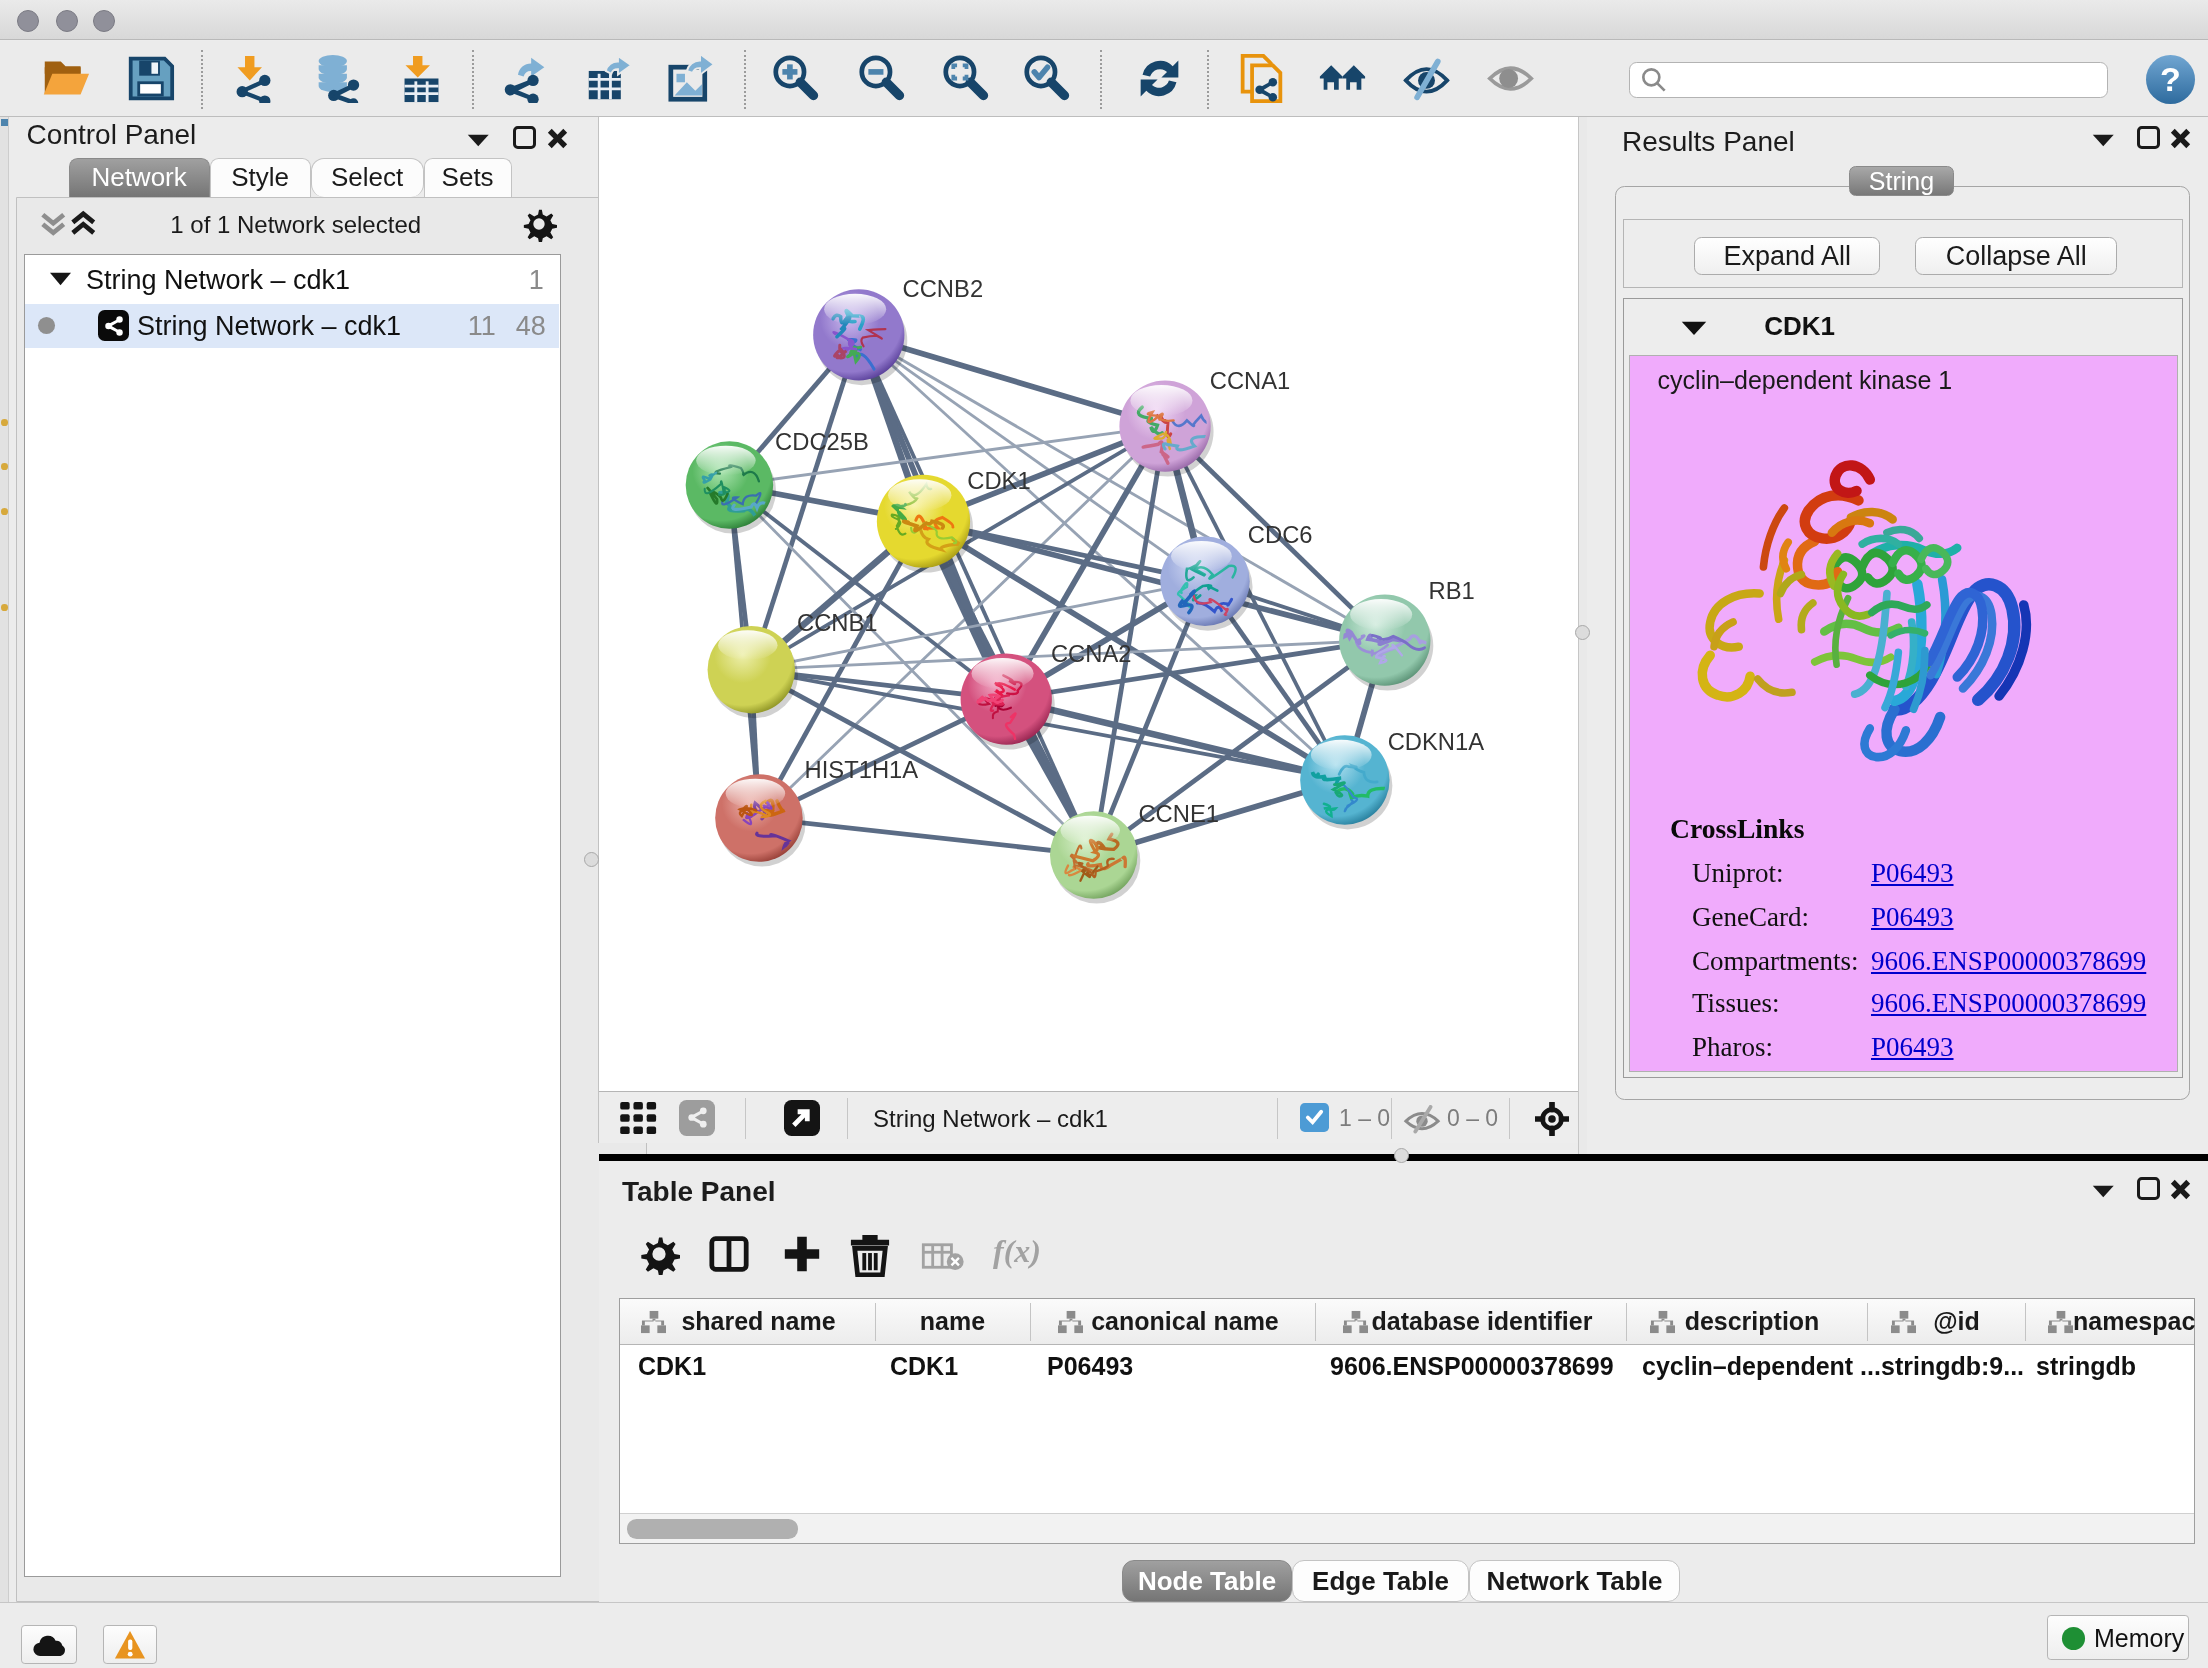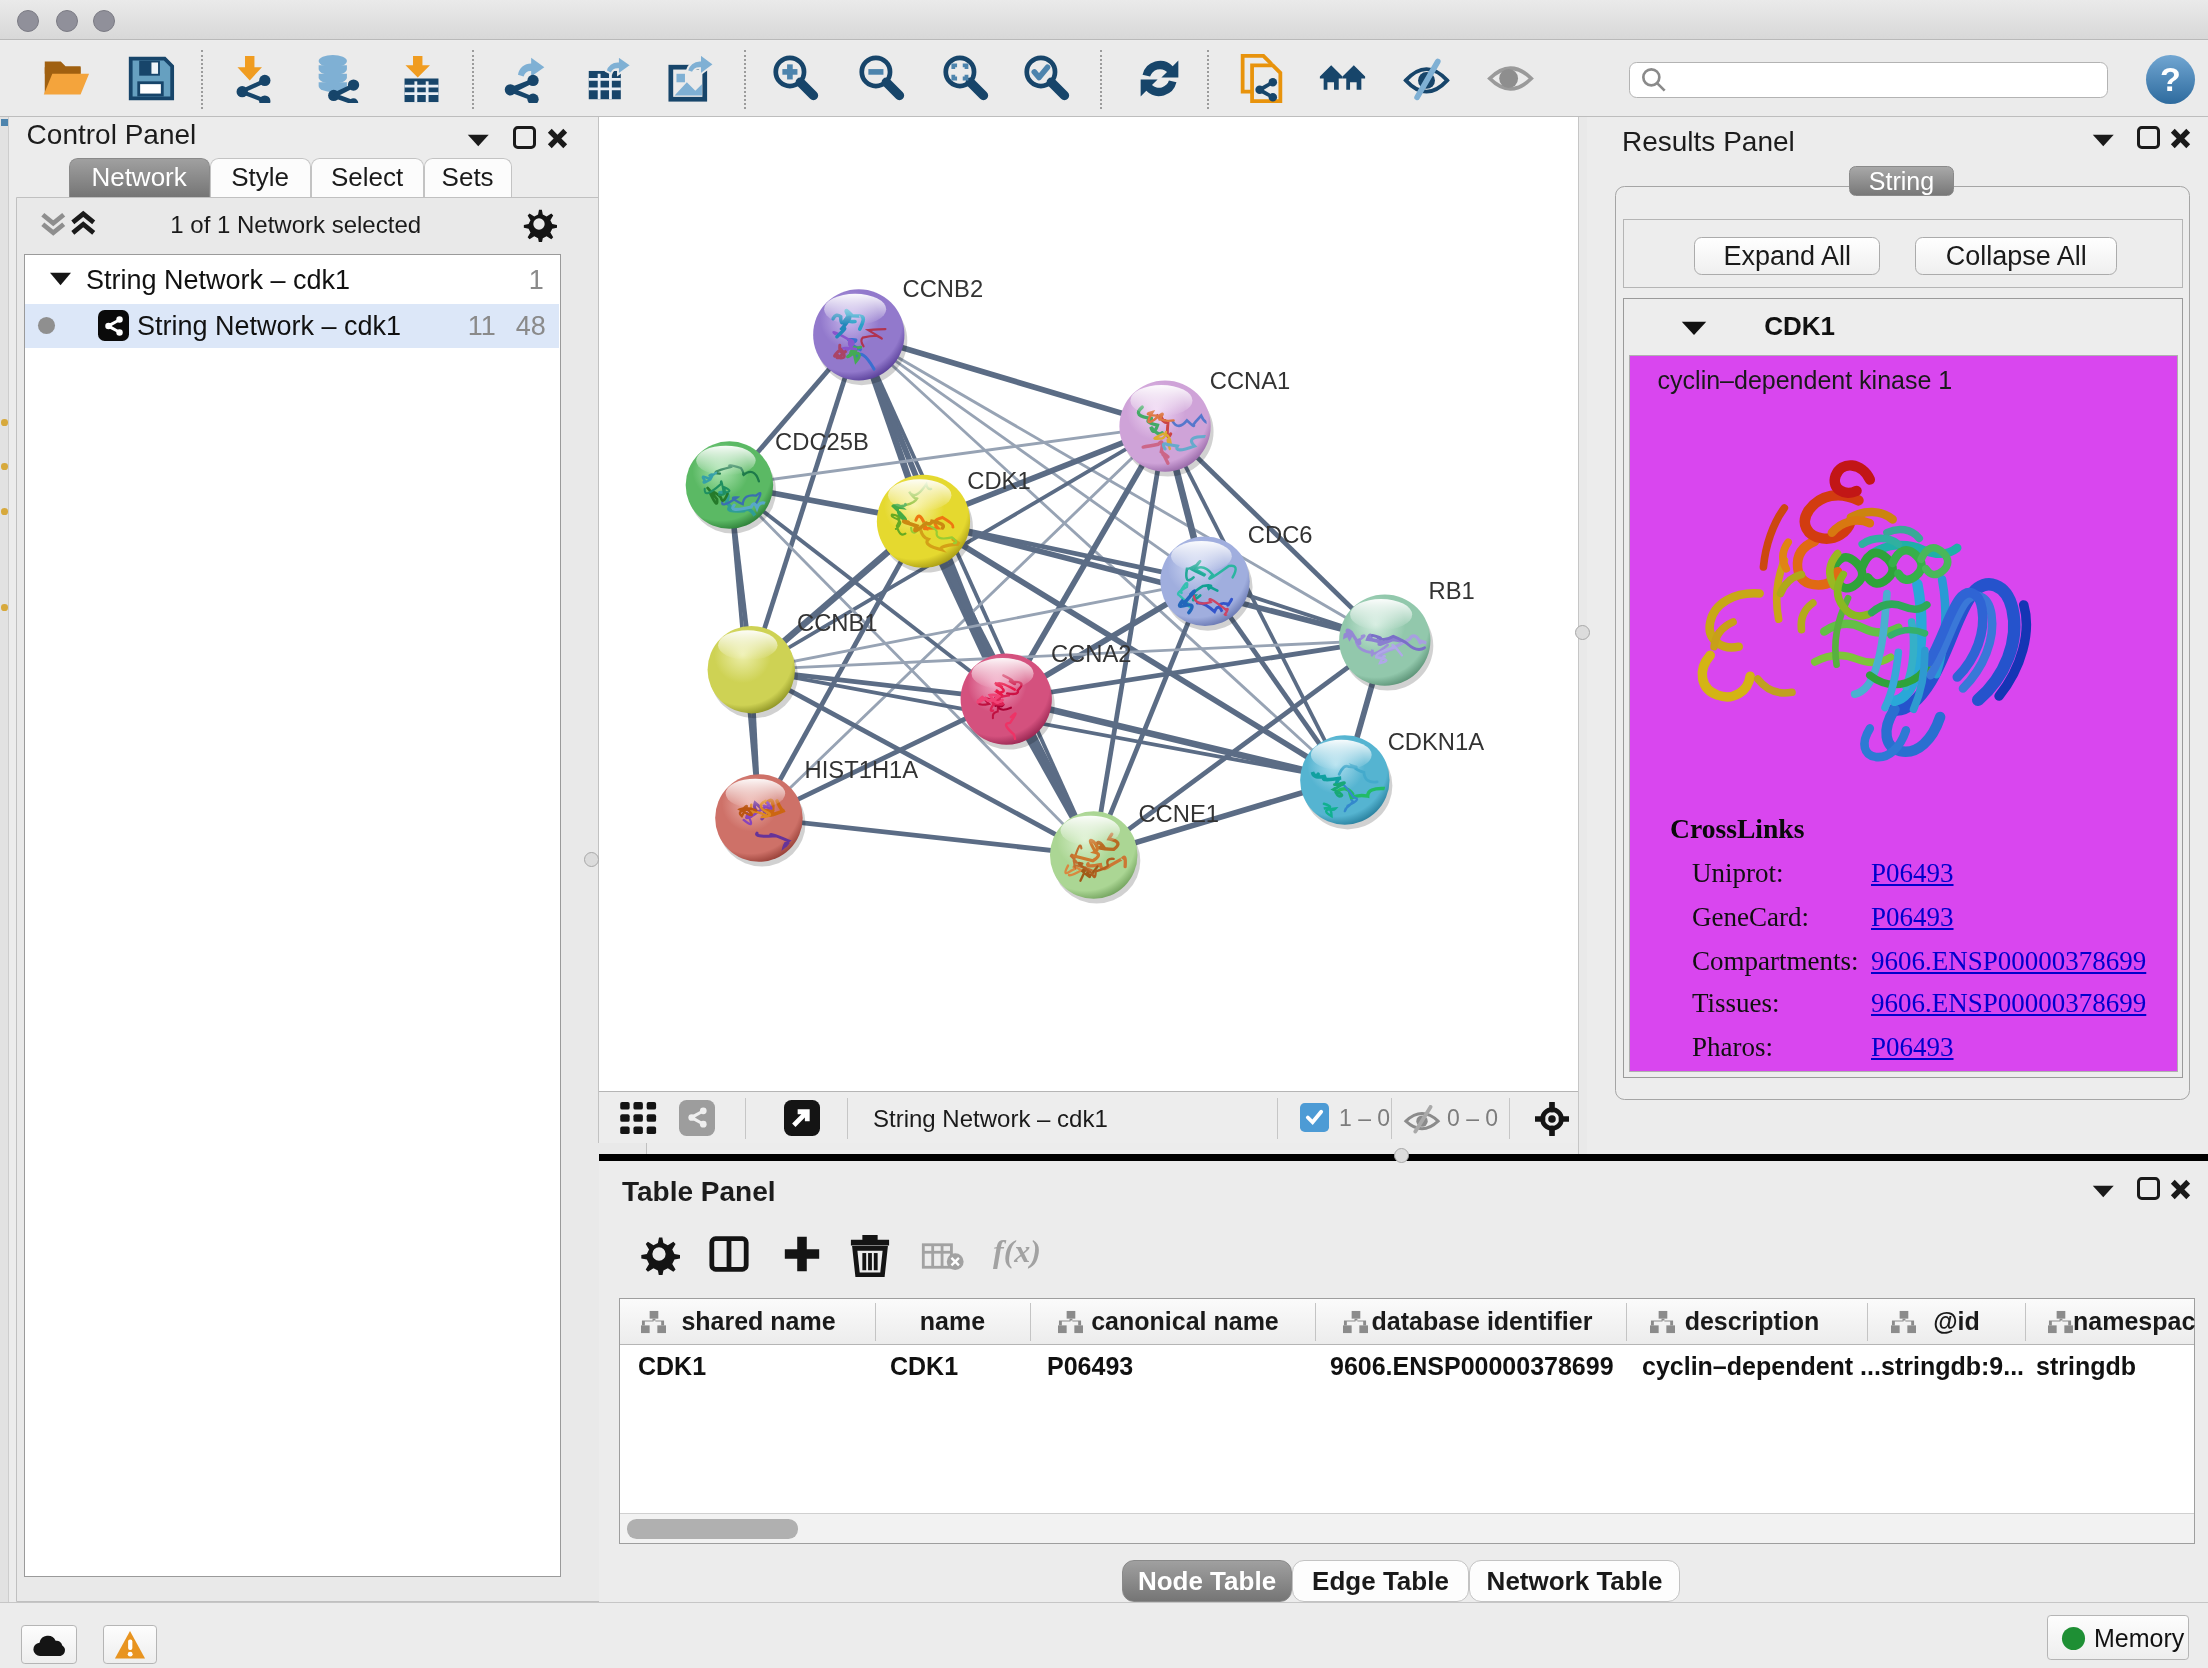--- a/index.html
+++ b/index.html
@@ -28,21 +28,21 @@
 #netbar{position:absolute;left:0;top:974px;width:979px;height:52px;background:#ededed;border-top:1px solid #b5b5b5;}
 .nbsep{position:absolute;top:5.7px;height:41px;width:0;border-left:1px solid #c6c6c6;}
 #vsplit{left:1578px;top:117px;width:9.5px;height:1037px;background:#e9e9e9;border-left:1px solid #c6c6c6;border-right:1px solid #c6c6c6;}
 
 #rpanel{left:1587px;top:117px;width:621px;height:1037px;background:#ececec;}
 #rcontainer{position:absolute;left:27.6px;top:69px;width:575px;height:914px;background:#ededed;border:1px solid #a5a5a5;border-radius:9.5px;}
 #stringtab{position:absolute;left:262px;top:49px;width:105px;height:30px;background:linear-gradient(#a8a8a8,#787878);border:1px solid #8a8a8a;border-radius:6.7px;color:#fff;font-size:25px;text-align:center;line-height:29.5px;}
 #btnbox{position:absolute;left:7.6px;top:32px;width:560px;height:69px;border:1px solid #b5b5b5;}
 .rbtn{position:absolute;top:17px;height:38px;background:linear-gradient(#ffffff,#efefef);border:1px solid #ababab;border-radius:7.6px;font-size:27px;color:#1a1a1a;text-align:center;line-height:36px;}
 #cdkbox{position:absolute;left:7.6px;top:111px;width:560px;height:780px;border:1px solid #9a9a9a;}
-#cdkcontent{position:absolute;left:4.8px;top:56px;width:549px;height:717px;border:1px solid #b0b0b0;background:#d946ef;}
+#cdkcontent{position:absolute;left:4.8px;top:56px;width:549px;height:717px;border:1px solid #b0b0b0;background:#f0abfc;}
 .serif{font-family:"Liberation Serif",serif;}
 .xlrow{position:absolute;font-size:27px;color:#101010;}
 .xlval{color:#0000cc;text-decoration:underline;}
 
 #tpanel{left:599px;top:1154px;width:1609px;height:448px;background:#ececec;border-top:7px solid #000000;font-weight:bold;}
 #tablebox{position:absolute;left:20px;top:137px;width:1576px;height:246px;background:#fff;border:1px solid #9e9e9e;}
 #thead{position:absolute;left:0;top:0;width:1574px;height:46px;background:linear-gradient(#fbfbfb,#ececec);border-bottom:1px solid #b5b5b5;}
 .th{position:absolute;top:0;height:46px;font-size:25px;color:#1a1a1a;}
 .colsep{position:absolute;top:3.8px;height:38px;width:0;border-left:1px solid #c4c4c4;}
 .td{position:absolute;top:53px;font-size:25px;color:#111;}
@@ -214,21 +214,21 @@
   <svg class="abs" style="left:455px;top:10.5px" width="28.5" height="23" viewBox="0 0 30 24">
       <path d="M4 7 h22 l-11 12 z" fill="#1a1a1a"></path>
     </svg>
   <div class="abs" style="left:504px;top:8.6px;width:23px;height:23px;border:3.8px solid #1a1a1a;border-radius:4.8px;"></div>
   <svg class="abs" style="left:535px;top:7.6px" width="27" height="27" viewBox="0 0 28 28">
       <path d="M4 8 L8 4 L14 10 L20 4 L24 8 L18 14 L24 20 L20 24 L14 18 L8 24 L4 20 L10 14 z" fill="#1a1a1a"></path>
     </svg>
   <div id="cptabs">
     <div class="tab tabsel" style="left:60px;width:141px;top:41px;">Network</div>
     <div class="tab" style="left:201px;width:101px;top:41px;">Style</div>
-    <div class="tab" style="left:302px;width:113px;top:41px;">Select</div>
+    <div class="tab" style="left:302px;width:113px;top:41px;border-radius:13px;">Select</div>
     <div class="tab" style="left:415px;width:88px;top:41px;">Sets</div>
   </div>
   <div id="cppane">
     <svg class="abs" style="left:22px;top:12.4px" width="28.5" height="28.5" viewBox="0 0 30 30">
         <g fill="none" stroke="#8e8e8e" stroke-width="5">
           <path d="M4 5 l11 9 11 -9"></path>
           <path d="M4 15 l11 9 11 -9"></path>
         </g>
       </svg>
     <svg class="abs" style="left:52px;top:12.4px" width="28.5" height="28.5" viewBox="0 0 30 30">

